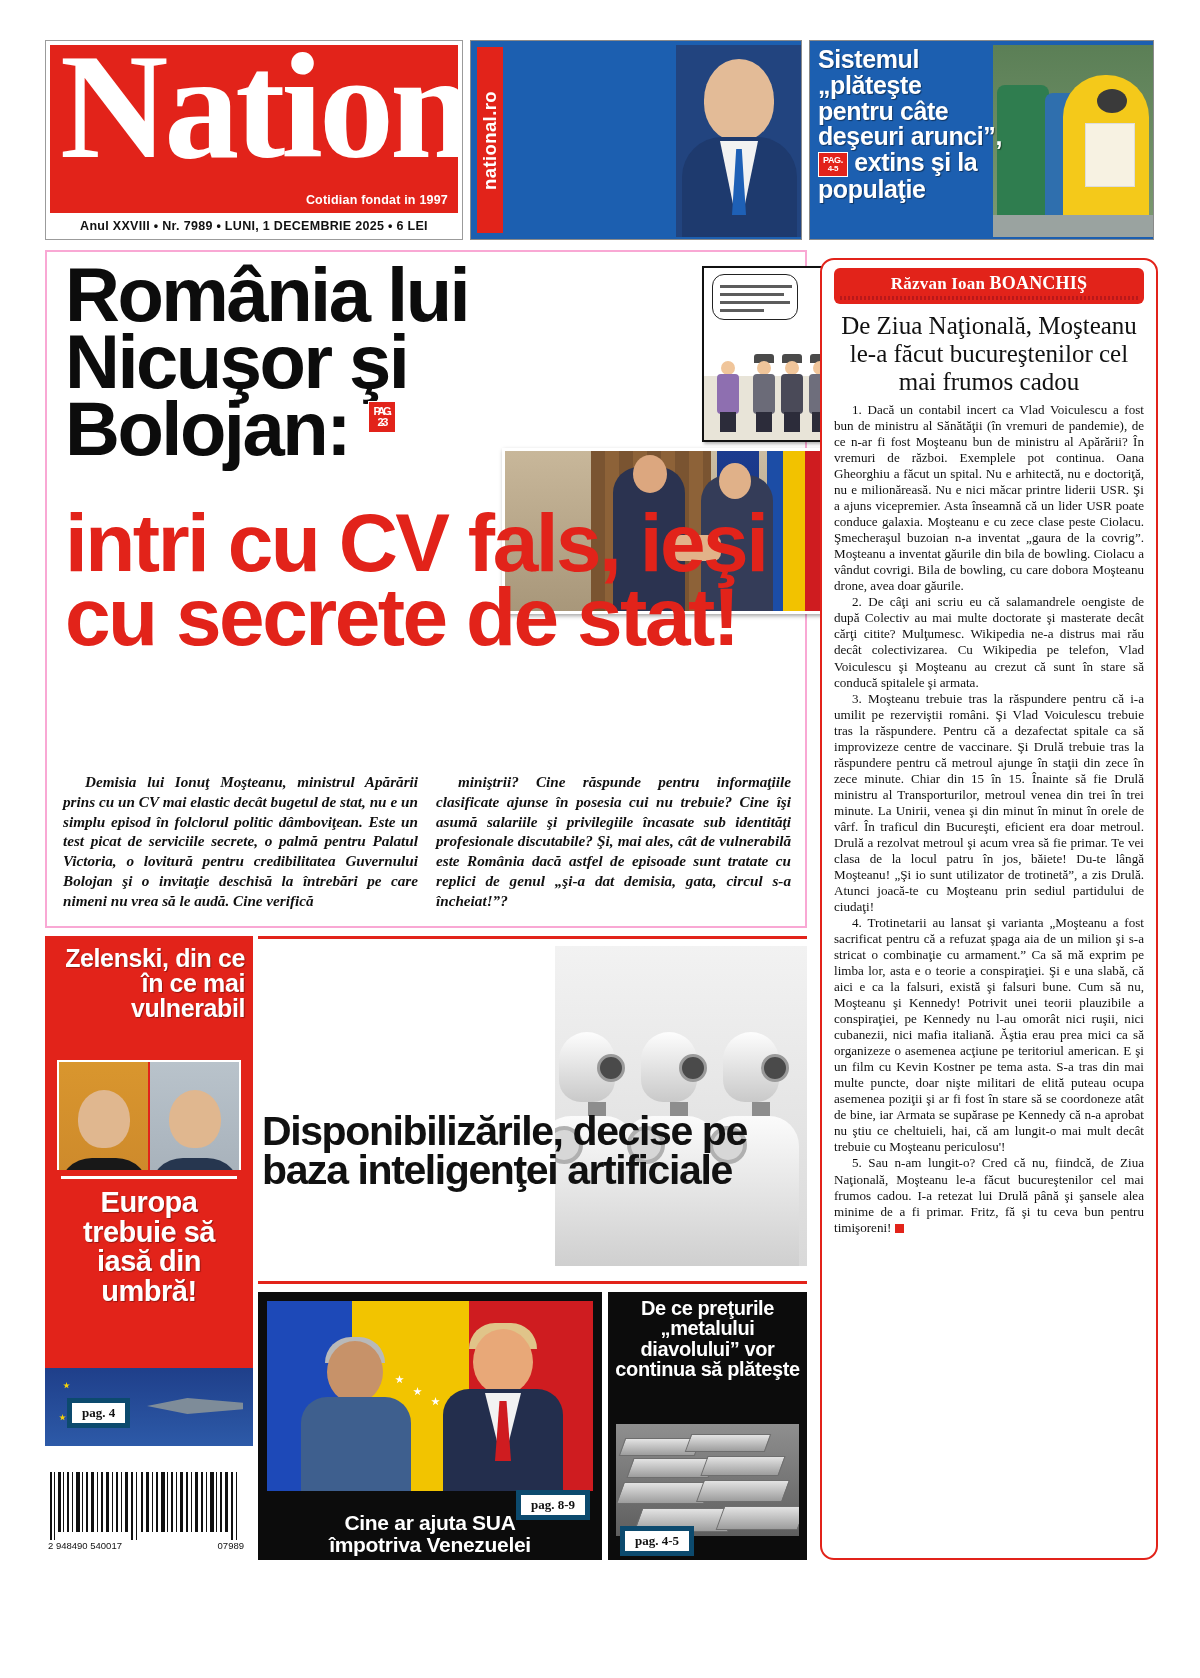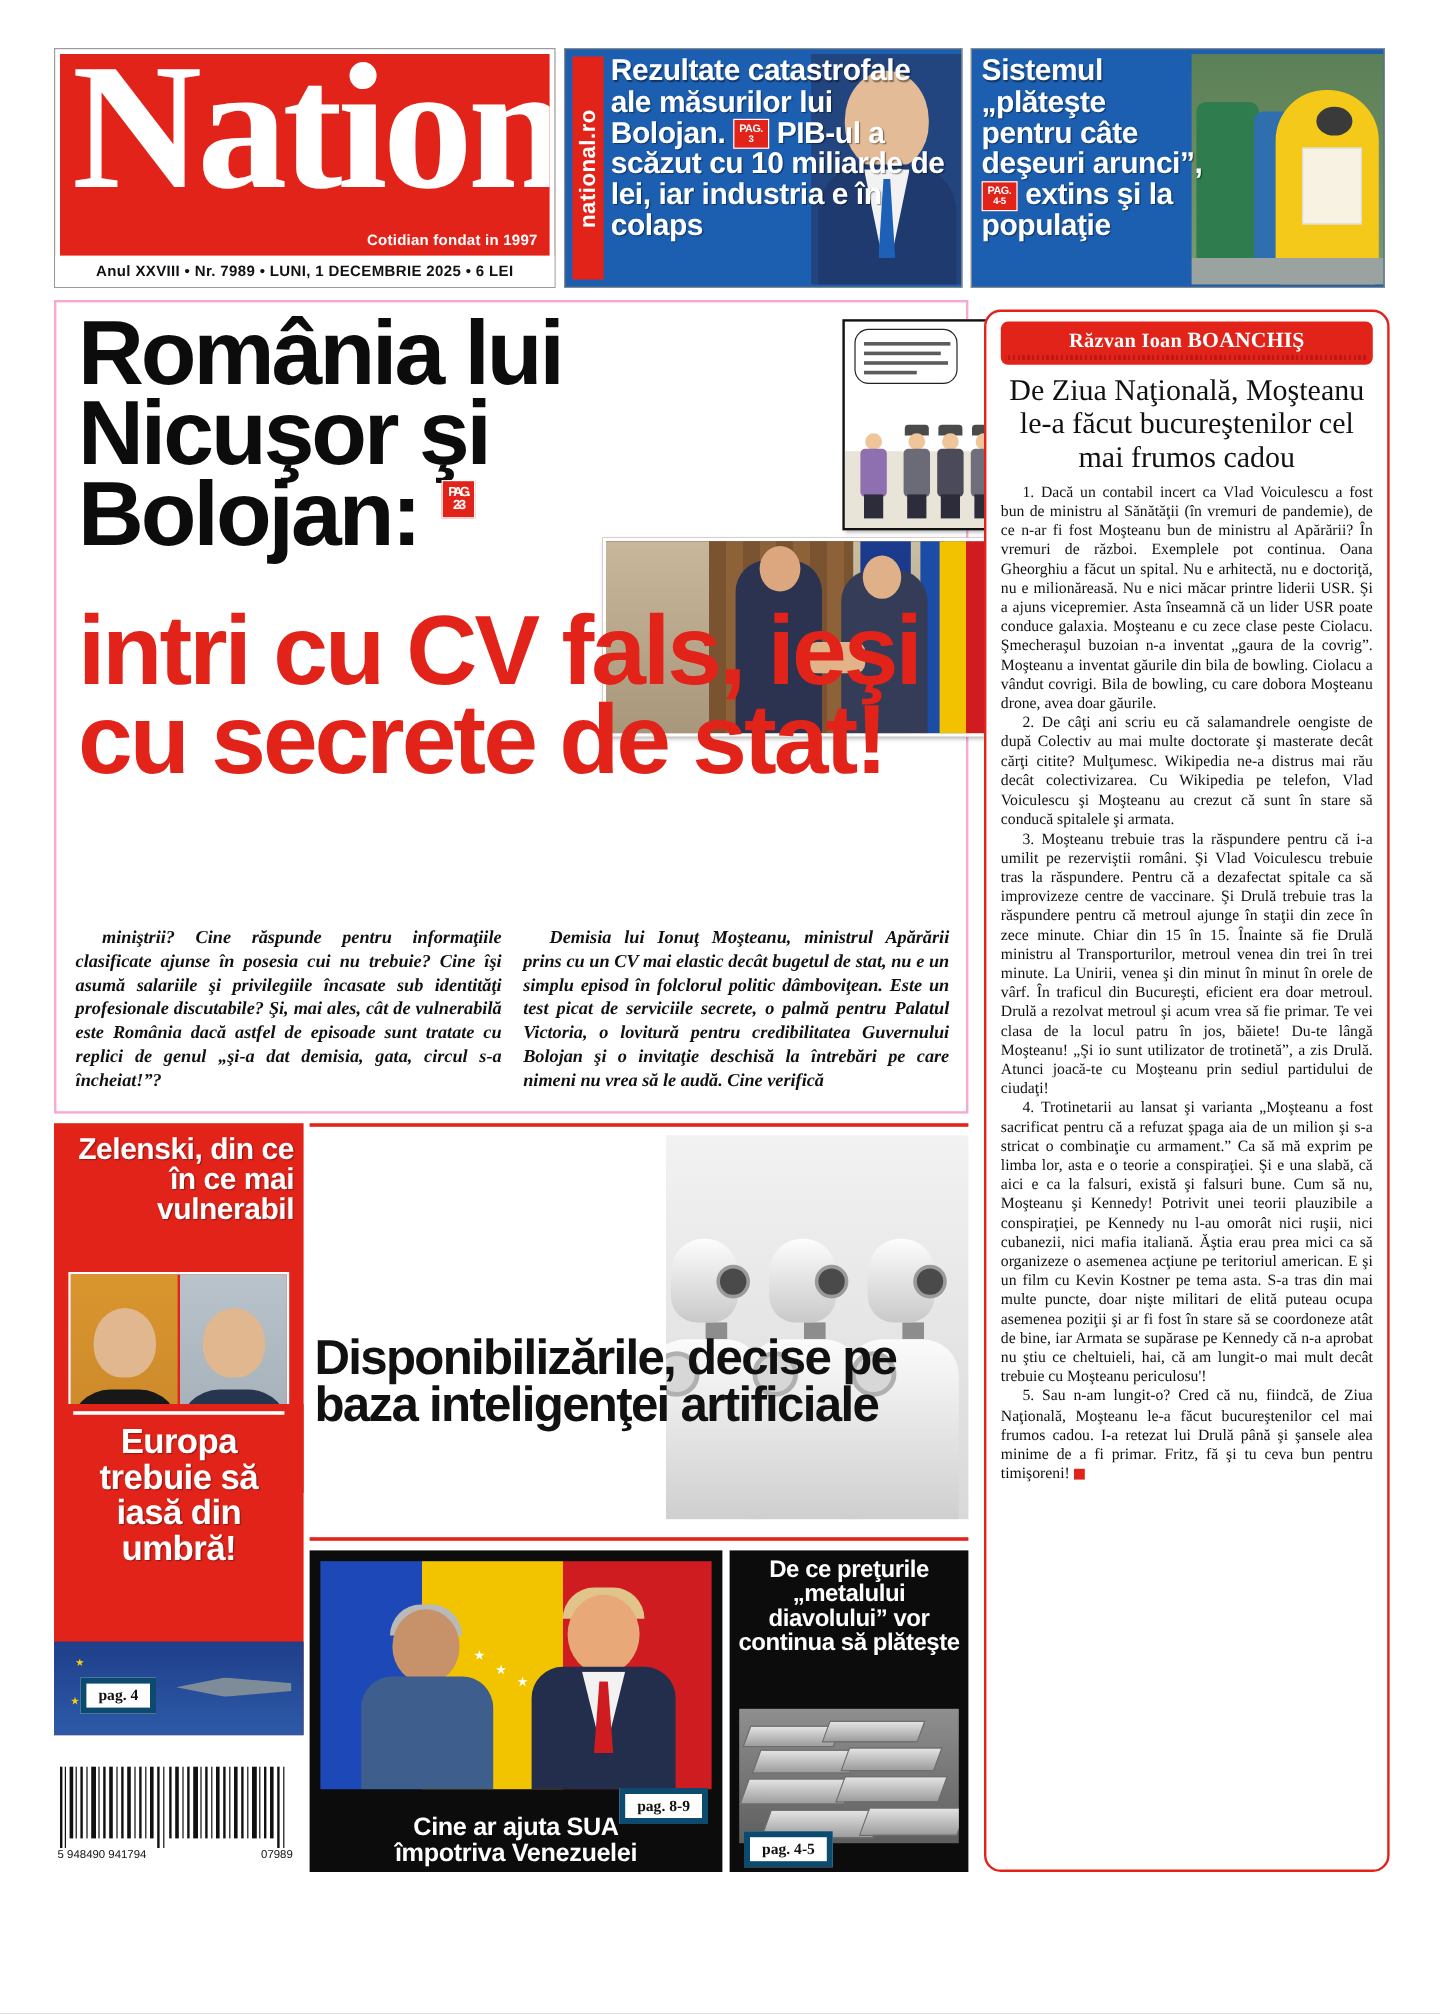--- a/index.html
+++ b/index.html
@@ -179,25 +179,20 @@
     <div class="promo a">
       <div class="vert-url">
           <span>national.ro</span>
         </div>
       <div class="face">
         <div class="head"></div>
           <div class="body"></div>
           <div class="shirt"></div>
           <div class="tie"></div>
       </div>
-      <div class="promo-txt">
-        <span>Rezultate catastrofale ale măsurilor lui Bolojan.</span>
-        <span class="pg-tag"><span>PAG.</span><i>3</i></span>
-        <span>PIB-ul a scăzut cu 10 miliarde de lei, iar industria e în colaps</span>
-      </div>
     </div>
 
     <div class="promo b">
       <div class="bins">
         <div class="bin-g"></div>
           <div class="bin-b"></div>
           <div class="bin-y"></div>
         <div class="hole"></div>
           <div class="label"></div>
           <div class="ground"></div>
@@ -263,22 +258,22 @@
         </div>
       <div class="m2">
           <div class="h"></div>
         </div>
       <div class="hands"></div>
     </div>
 
     <div class="headline-red">intri cu CV fals, ieşi cu secrete de stat!</div>
 
     <div class="leadtext">
+      <p>Demisia lui Ionuţ Moşteanu, ministrul Apărării prins cu un CV mai elastic decât bugetul de stat, nu e un simplu episod în folclorul politic dâmboviţean. Este un test picat de serviciile secrete, o palmă pentru Palatul Victoria, o lovitură pentru credibilitatea Guvernului Bolojan şi o invitaţie deschisă la întrebări pe care nimeni nu vrea să le audă. Cine verifică</p>
       <p>miniştrii? Cine răspunde pentru informaţiile clasificate ajunse în posesia cui nu trebuie? Cine îşi asumă salariile şi privilegiile încasate sub identităţi profesionale discutabile? Şi, mai ales, cât de vulnerabilă este România dacă astfel de episoade sunt tratate cu replici de genul „şi-a dat demisia, gata, circul s-a încheiat!”?</p>
-      <p>Demisia lui Ionuţ Moşteanu, ministrul Apărării prins cu un CV mai elastic decât bugetul de stat, nu e un simplu episod în folclorul politic dâmboviţean. Este un test picat de serviciile secrete, o palmă pentru Palatul Victoria, o lovitură pentru credibilitatea Guvernului Bolojan şi o invitaţie deschisă la întrebări pe care nimeni nu vrea să le audă. Cine verifică</p>
     </div>
   </div>
 
   <div class="zbox">
     <div class="t">Zelenski, din ce în ce mai vulnerabil</div>
     <div class="zphotos">
       <div class="zp a">
           <div class="head"></div>
           <div class="torso"></div>
         </div>
@@ -341,21 +336,21 @@
         <rect x="158" y="0" width="1" height="60"></rect>
           <rect x="162" y="0" width="4" height="60"></rect>
         <rect x="168" y="0" width="1" height="60"></rect>
           <rect x="172" y="0" width="2" height="60"></rect>
         <rect x="177" y="0" width="3" height="60"></rect>
           <rect x="183" y="0" width="2" height="68"></rect>
         <rect x="188" y="0" width="1" height="68"></rect>
       </g>
     </svg>
     <div class="bc-num">
-      <span>5 948490 941794</span>
+      <span>2 948490 540017</span>
       <span>07989</span>
     </div>
   </div>
 
   <div class="robox">
     <div class="topline"></div>
     <div class="rophoto">
       <div class="rb rb1">
           <div class="hd">
             <div class="ear"></div>

